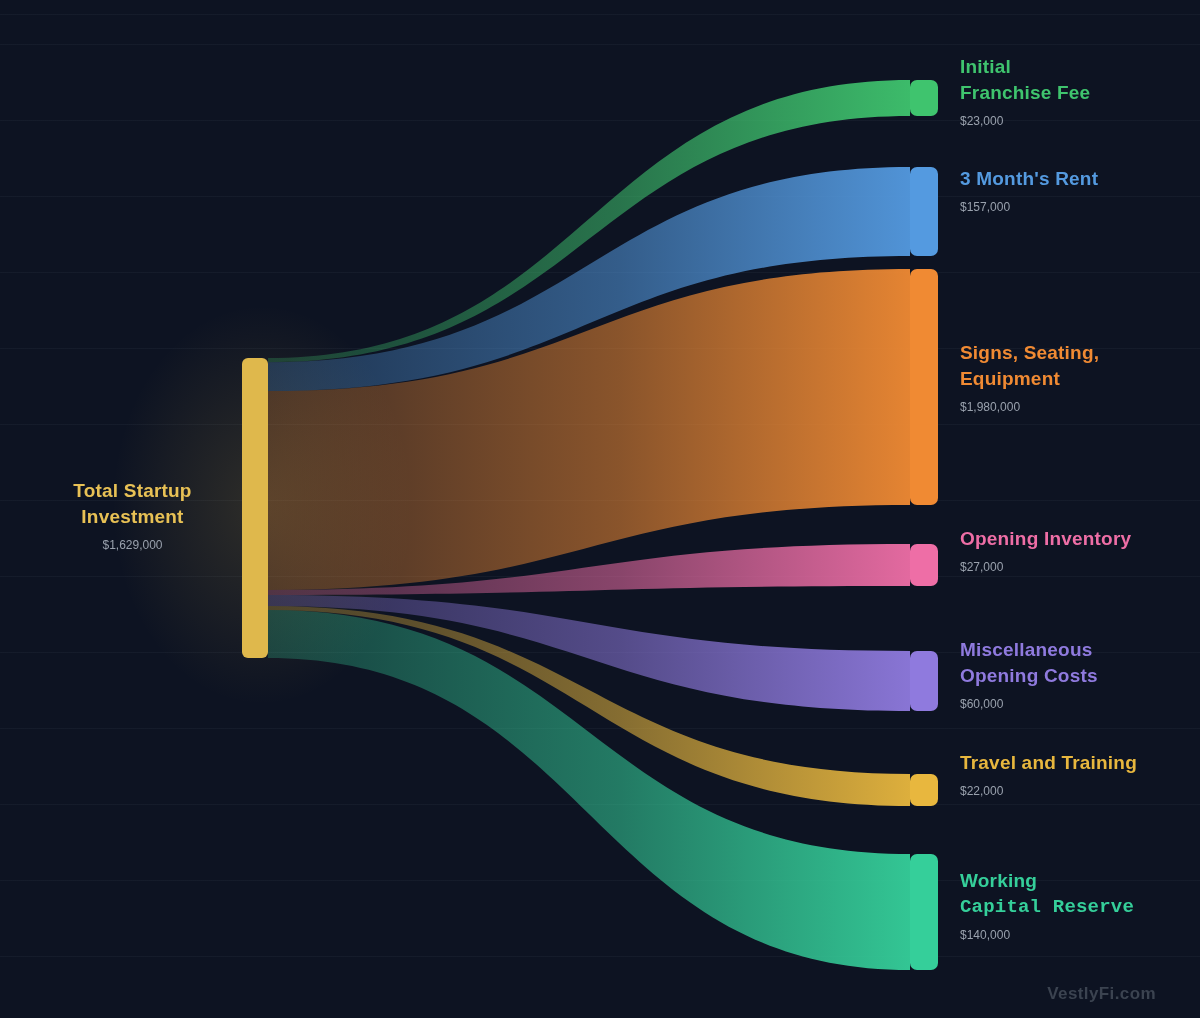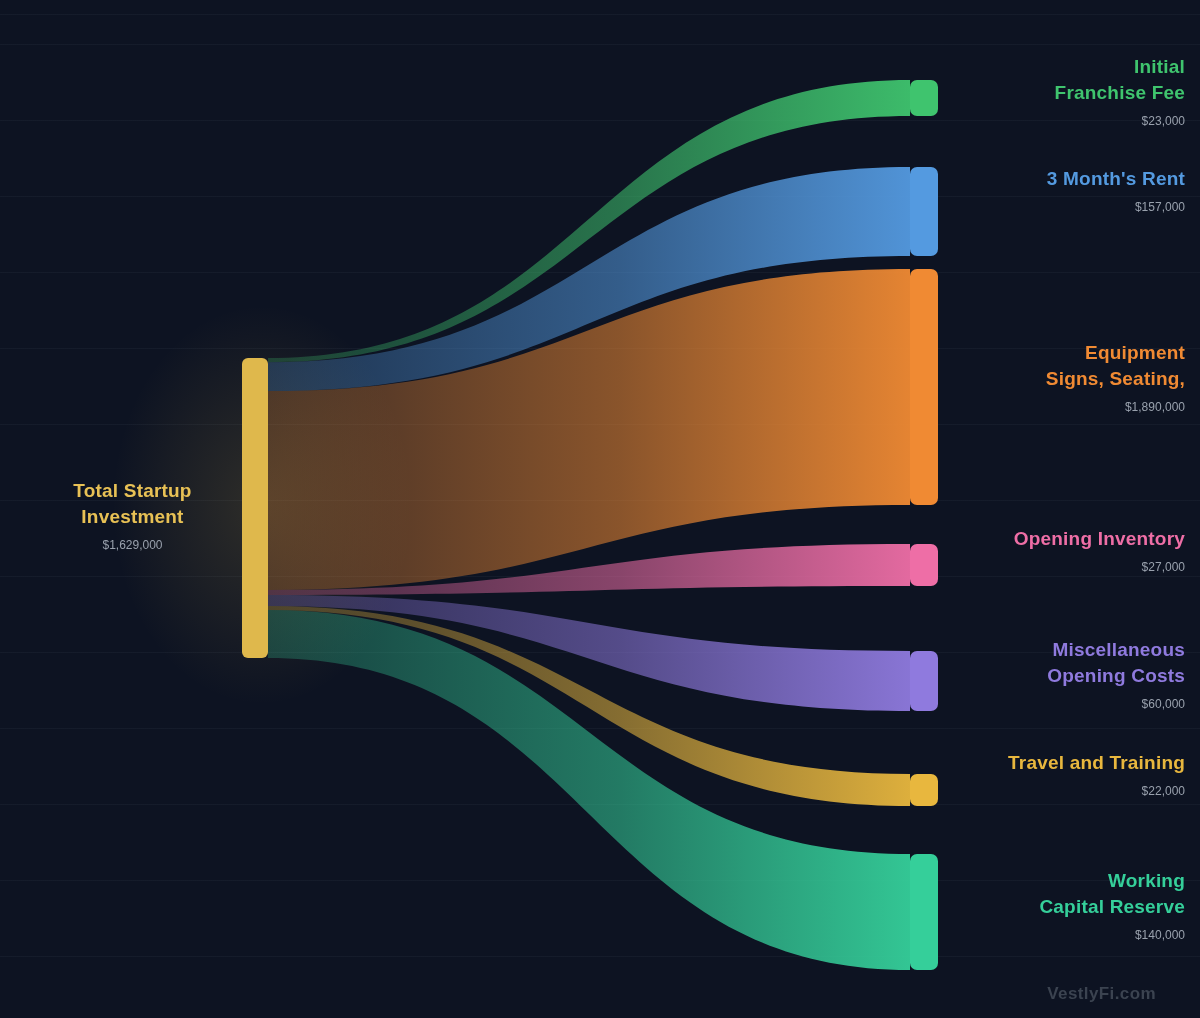--- a/index.html
+++ b/index.html
@@ -13,21 +13,21 @@
       transparent 1px, transparent 76px);
     background-position:0 44px;
     font-family:"Liberation Sans","DejaVu Sans",sans-serif;
   }
   svg{position:absolute;left:0;top:0;}
   .label-left{
     position:absolute;left:40px;top:478px;width:185px;
     text-align:center;
   }
   .label-right{
-    position:absolute;left:960px;width:225px;text-align:right;
+    position:absolute;left:960px;width:225px;text-align:left;
   }
   .t0{top:54px}.t1{top:166px}.t2{top:340px}.t3{top:526px}
   .t4{top:637px}.t5{top:750px}.t6{top:868px}
   .title .line{
     display:block;
     font-size:19px;font-weight:700;line-height:26px;
     letter-spacing:.2px;
   }
   .value{
     margin-top:5px;
@@ -122,29 +122,29 @@
   <div class="label-right t1">
     <div class="title">
       <span class="line" style="color: rgb(84, 154, 224);">3 Month's Rent</span>
 
     </div>
     <div class="value">$157,000</div>
   </div>
 
   <div class="label-right t2">
     <div class="title">
+      <span class="line" style="color: rgb(240, 138, 51);">Signs, Seating,</span>
       <span class="line" style="color: rgb(240, 138, 51);">Equipment</span>
-      <span class="line" style="color: rgb(240, 138, 51);">Signs, Seating,</span>
     </div>
-    <div class="value">$1,890,000</div>
+    <div class="value">$1,980,000</div>
   </div>
 
   <div class="label-right t3">
     <div class="title">
-      <span class="line" style="color: rgb(238, 110, 166); margin-left: 13px;">Opening Inventory</span>
+      <span class="line" style="color: rgb(238, 110, 166);">Opening Inventory</span>
 
     </div>
     <div class="value">$27,000</div>
   </div>
 
   <div class="label-right t4">
     <div class="title">
       <span class="line" style="color: rgb(143, 122, 222);">Miscellaneous</span>
       <span class="line" style="color: rgb(143, 122, 222);">Opening Costs</span>
     </div>
@@ -155,19 +155,19 @@
     <div class="title">
       <span class="line" style="color: rgb(232, 183, 62);">Travel and Training</span>
 
     </div>
     <div class="value">$22,000</div>
   </div>
 
   <div class="label-right t6">
     <div class="title">
       <span class="line" style="color: rgb(53, 207, 154);">Working</span>
-      <span class="line" style="color: rgb(53, 207, 154);">Capital Reserve</span>
+      <span class="line" style="color: rgb(53, 207, 154); font-family: Liberation Mono, monospace;">Capital Reserve</span>
     </div>
     <div class="value">$140,000</div>
   </div>
 
   <div class="watermark">VestlyFi.com</div>
 </div>
 
 </body></html>

